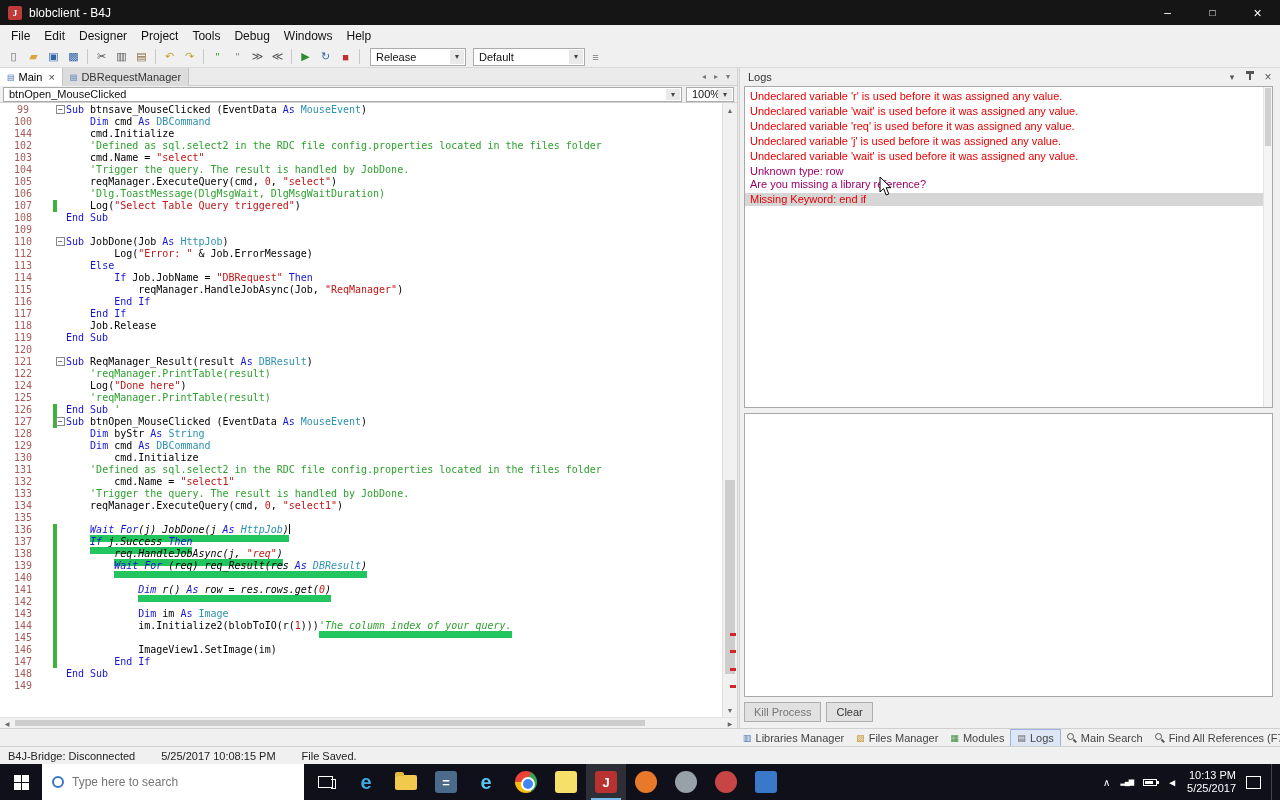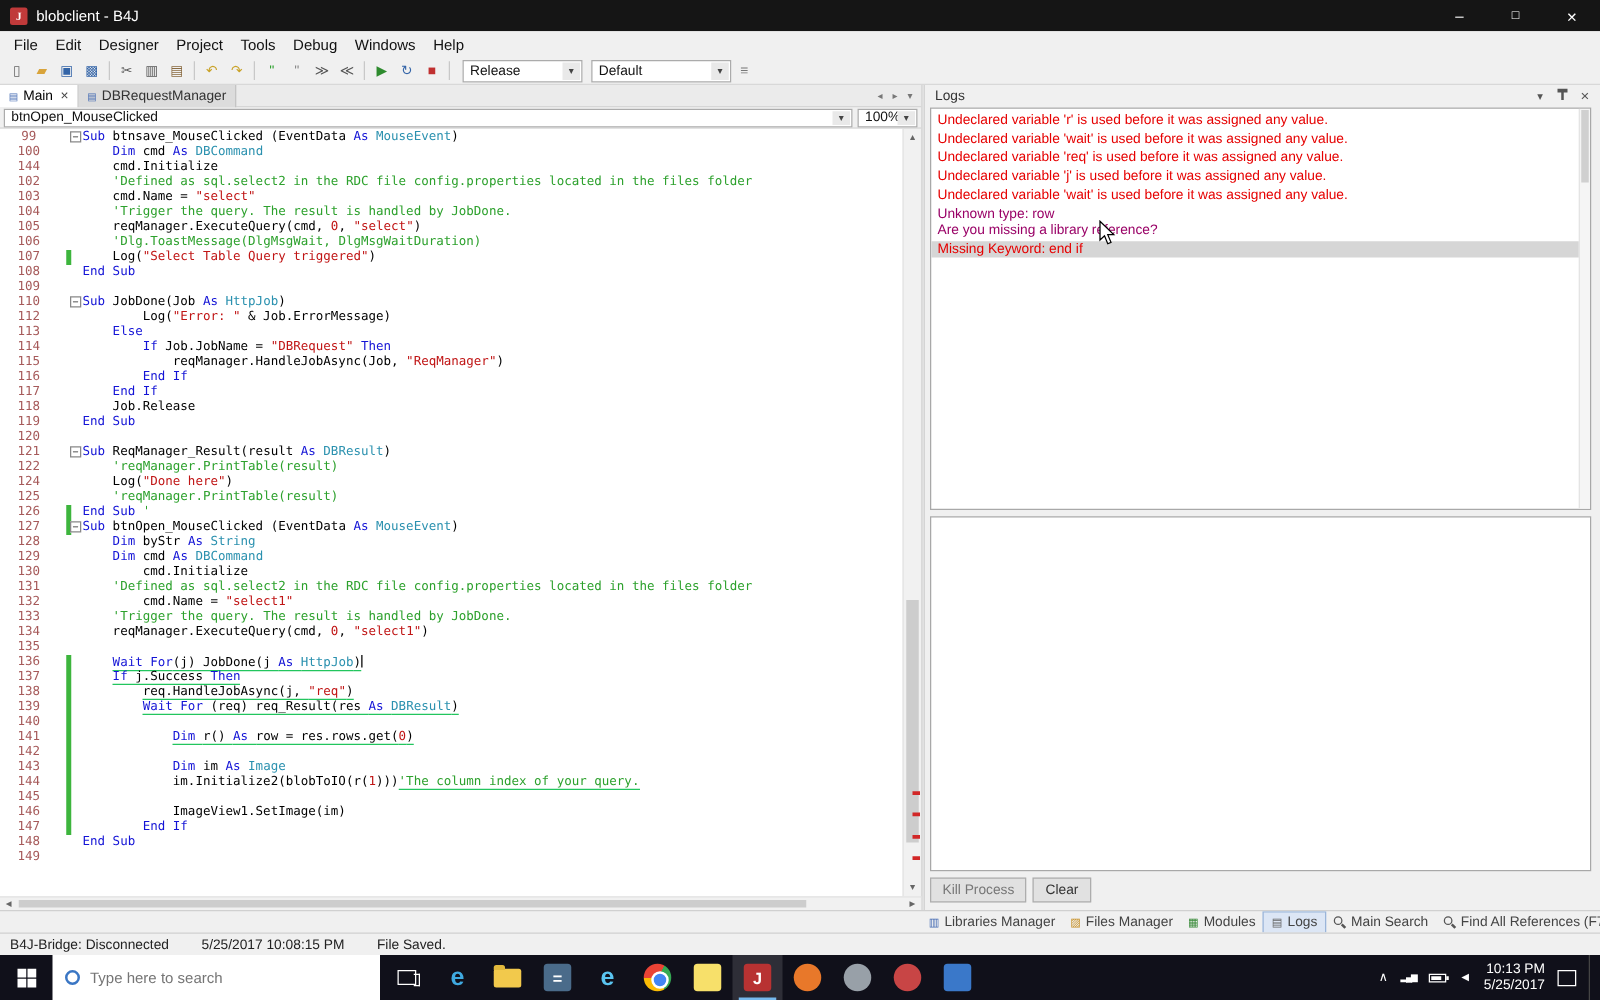--- a/index.html
+++ b/index.html
@@ -50,21 +50,21 @@
   .code-body { flex:1; display:flex; min-height:0; }
   .code-lines { flex:1; overflow:hidden; font-family:"DejaVu Sans Mono",monospace; font-size:10px; background:#fff; padding-top:1px; }
   .cl { display:flex; height:12px; line-height:12px; white-space:pre; }
   .ln { width:52px; text-align:center; padding-right:6px; color:#A65A5A; flex:none; }
   .mk { width:14px; flex:none; position:relative; }
   .cl.green .mk::before { content:""; position:absolute; left:1px; top:0; bottom:0; width:4px; background:#3DB53D; }
   .fold { position:absolute; left:4px; top:1px; width:9px; height:9px; border:1px solid #888; background:#fff; font-size:8px; line-height:7px; text-align:center; color:#333; }
   .fold::before { content:"−"; }
   .ct { flex:1; white-space:pre; }
   .k { color:#1414D6; } .t { color:#2B91AF; } .c { color:#2DA12D; } .s { color:#C01515; } .n { color:#C01515; } .p { color:#000; }
-  .u { border-bottom:1px solid #22c55e; }
+  .u { border-bottom:7px solid #22c55e;font-style:italic; }
   .caret { display:inline-block; width:1px; height:10px; background:#000; vertical-align:-1px; }
 
   
   .vscroll { width:15px; flex:none; background:#F1F1F1; border-left:1px solid #E2E2E2; display:flex; flex-direction:column; }
   .vs-btn { height:14px; display:flex; align-items:center; justify-content:center; font-size:7px; color:#666; flex:none; }
   .vs-up::before { content:"▲"; } .vs-down::before { content:"▼"; }
   .vs-track { flex:1; position:relative; }
   .vs-thumb { position:absolute; left:2px; right:2px; top:62%; height:33%; background:#CDCDCD; }
   .err-mark { position:absolute; right:1px; width:6px; height:3px; background:#D22727; }
   .hscroll { height:11px; flex:none; background:#F1F1F1; border-top:1px solid #E2E2E2; position:relative; display:flex; align-items:center; }

